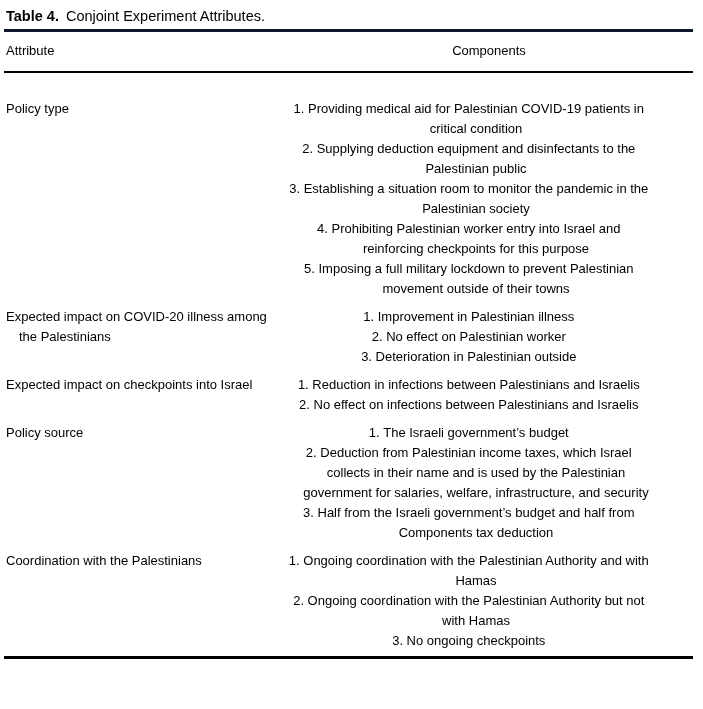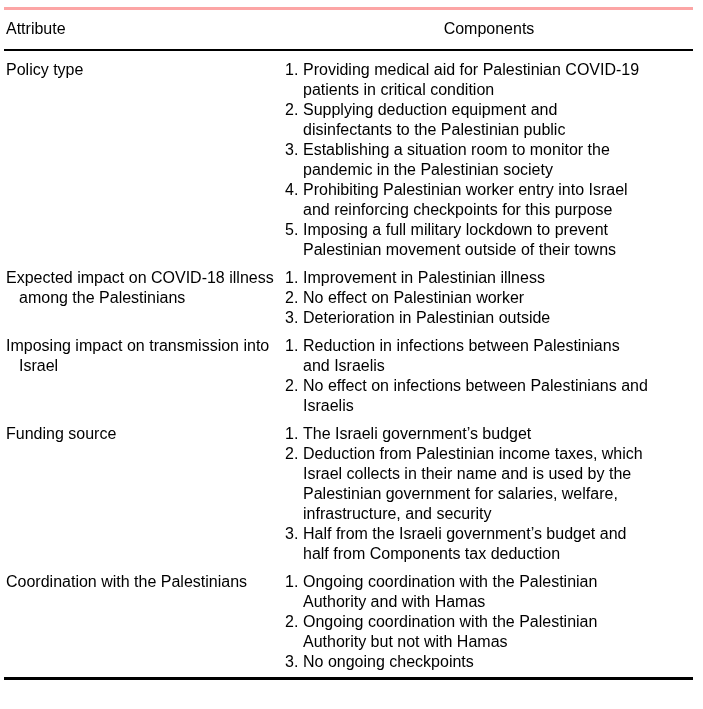--- a/index.html
+++ b/index.html
@@ -24,23 +24,23 @@
     margin: 0 0 3px 2px;
   }
   .caption-label {
     font-weight: bold;
     margin-right: 7px;
   }
   table.conjoint-table {
     border-collapse: collapse;
     table-layout: fixed;
     width: 689px;
-    border-top: 3px solid #fca5a5;
+    border-top: 3px solid #0f172a;
     border-bottom: 3px solid #000000;
-    font-size: 16px;
+    font-size: 13px;
     line-height: 20px;
   }
   thead th {
     border-bottom: 2px solid #000000;
     font-weight: normal;
     vertical-align: middle;
     padding: 9px 0 10px 0;
   }
   th.col-attribute {
     width: 279px;
@@ -48,47 +48,51 @@
     padding-left: 2px;
   }
   th.col-components {
     text-align: center;
   }
   tbody td {
     vertical-align: top;
     padding: 0 0 8px 0;
   }
   tbody tr:first-child td {
-    padding-top: 9px;
+    padding-top: 26px;
   }
   tbody tr:last-child td {
     padding-bottom: 5px;
     margin-left: 29px;
   }
   .attr-text {
     padding-left: 15px;
     text-indent: -13px;
     max-width: 272px;
   }
   .comp-item {
     padding-left: 18px;
     text-indent: -18px;
     max-width: 346px;
+    text-align: center;
   }
   .comp-num {
     display: inline-block;
     width: 18px;
     text-indent: 0;
   }
 </style>
 </head>
 <body>
 
 <div class="page">
 
+  <p class="caption">
+    <span class="caption-label">Table 4.</span><span class="caption-text">Conjoint Experiment Attributes.</span>
+  </p>
 
   <table class="conjoint-table">
     <thead>
       <tr>
         <th class="col-attribute">Attribute</th>
         <th class="col-components">Components</th>
       </tr>
     </thead>
     <tbody>
         <tr>
@@ -98,40 +102,40 @@
           <td>
             <div class="comp-item"><span class="comp-num">1.</span><span>Providing medical aid for Palestinian COVID-19 patients in critical condition</span></div>
             <div class="comp-item"><span class="comp-num">2.</span><span>Supplying deduction equipment and disinfectants to the Palestinian public</span></div>
             <div class="comp-item"><span class="comp-num">3.</span><span>Establishing a situation room to monitor the pandemic in the Palestinian society</span></div>
             <div class="comp-item"><span class="comp-num">4.</span><span>Prohibiting Palestinian worker entry into Israel and reinforcing checkpoints for this purpose</span></div>
             <div class="comp-item"><span class="comp-num">5.</span><span>Imposing a full military lockdown to prevent Palestinian movement outside of their towns</span></div>
           </td>
         </tr>
         <tr>
           <td>
-            <div class="attr-text">Expected impact on COVID-18 illness among the Palestinians</div>
+            <div class="attr-text">Expected impact on COVID-20 illness among the Palestinians</div>
           </td>
           <td>
             <div class="comp-item"><span class="comp-num">1.</span><span>Improvement in Palestinian illness</span></div>
             <div class="comp-item"><span class="comp-num">2.</span><span>No effect on Palestinian worker</span></div>
             <div class="comp-item"><span class="comp-num">3.</span><span>Deterioration in Palestinian outside</span></div>
           </td>
         </tr>
         <tr>
           <td>
-            <div class="attr-text">Imposing impact on transmission into Israel</div>
+            <div class="attr-text">Expected impact on checkpoints into Israel</div>
           </td>
           <td>
             <div class="comp-item"><span class="comp-num">1.</span><span>Reduction in infections between Palestinians and Israelis</span></div>
             <div class="comp-item"><span class="comp-num">2.</span><span>No effect on infections between Palestinians and Israelis</span></div>
           </td>
         </tr>
         <tr>
           <td>
-            <div class="attr-text">Funding source</div>
+            <div class="attr-text">Policy source</div>
           </td>
           <td>
             <div class="comp-item"><span class="comp-num">1.</span><span>The Israeli government’s budget</span></div>
             <div class="comp-item"><span class="comp-num">2.</span><span>Deduction from Palestinian income taxes, which Israel collects in their name and is used by the Palestinian government for salaries, welfare, infrastructure, and security</span></div>
             <div class="comp-item"><span class="comp-num">3.</span><span>Half from the Israeli government’s budget and half from Components tax deduction</span></div>
           </td>
         </tr>
         <tr>
           <td>
             <div class="attr-text">Coordination with the Palestinians</div>

